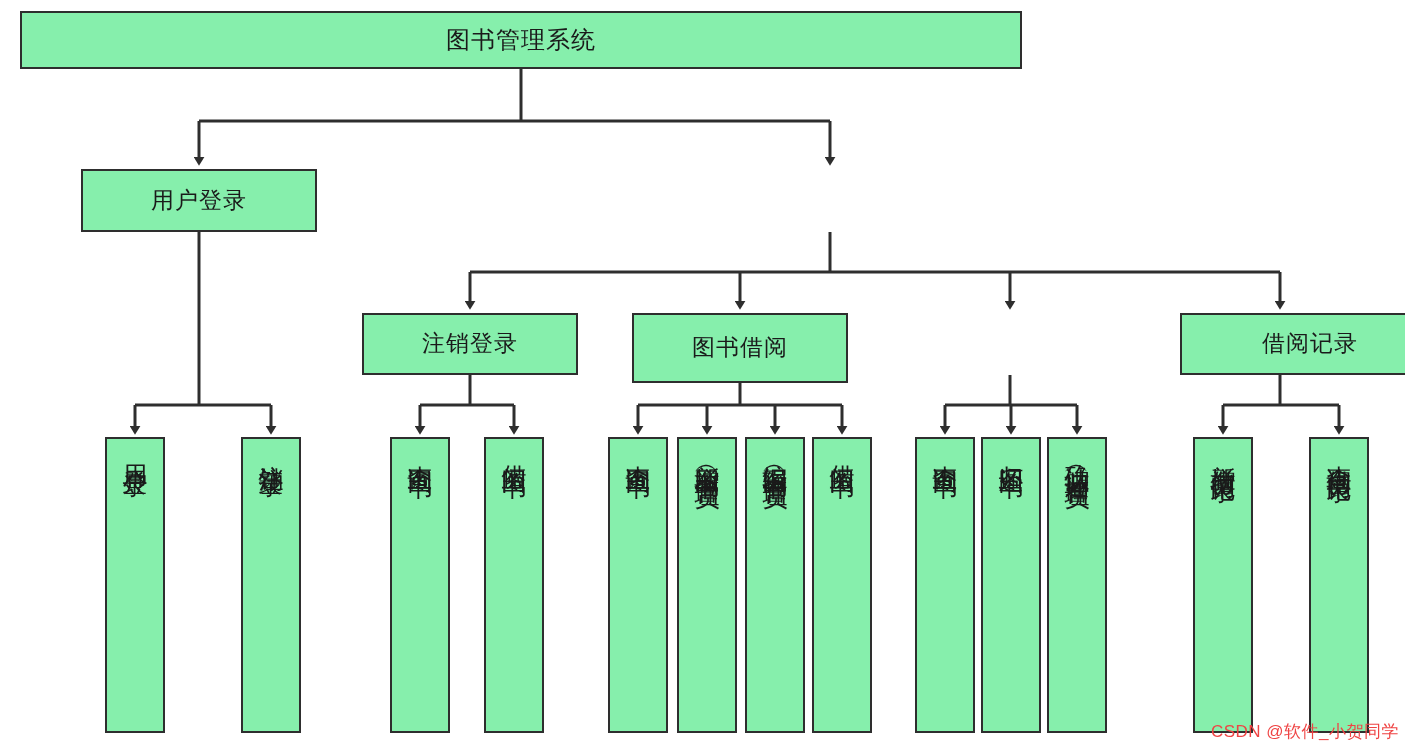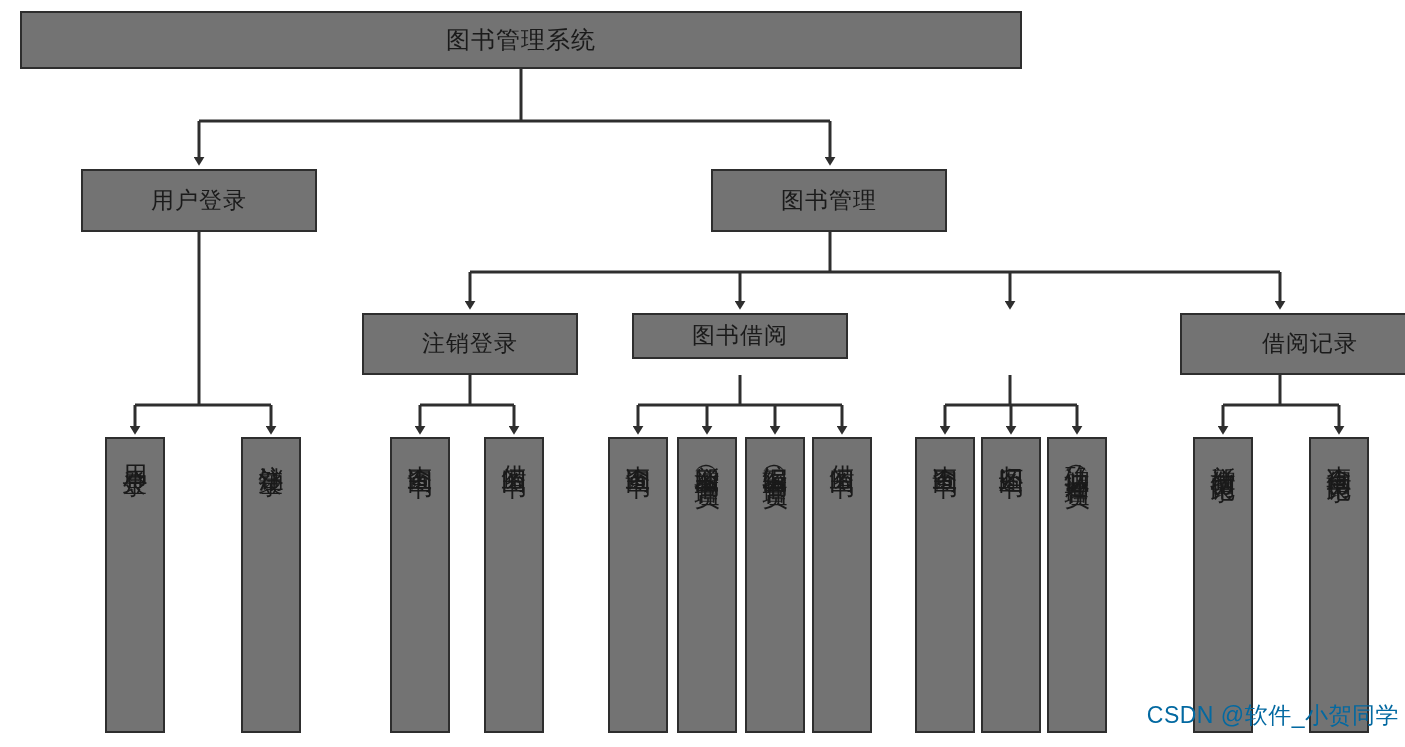--- a/index.html
+++ b/index.html
@@ -10,21 +10,21 @@
     font-family:"Liberation Sans","DejaVu Sans",sans-serif;
     overflow:hidden;
     position:relative;
   }
   #canvas{position:absolute;left:0;top:0;width:1405px;height:747px;}
   svg.edges{position:absolute;left:0;top:0;width:1405px;height:747px;pointer-events:none;}
 
   .node{
     position:absolute;
     box-sizing:border-box;
-    background:#737373;
+    background:#86efac;
     border:2.5px solid #2e2e2e;
     display:flex;
     align-items:center;
     justify-content:center;
     color:#1a1a1a;
   }
   .node.h{           
     font-size:23px;
     letter-spacing:1px;
     line-height:1.1;
@@ -40,23 +40,23 @@
     text-orientation:upright;
     font-size:25px;
     line-height:1.0;
     letter-spacing:3px;
     white-space:nowrap;
     color:#1a1a1a;
   }
   .watermark{
     position:absolute;
     right:6px;
-    bottom:16px;
-    font-size:23px;
-    color:#0369a1;
+    bottom:4px;
+    font-size:17px;
+    color:#ef4444;
     letter-spacing:0.5px;
     white-space:nowrap;
     user-select:none;
   }
 </style>
 </head>
 <body>
 
 <div id="canvas">
 
@@ -110,28 +110,25 @@
     </g>
   </svg>
 
   <div class="node h root" style="left:20px;top:11px;width:1002px;height:58px;">
     <span>图书管理系统</span>
   </div>
 
   <div class="node h" style="left:81px;top:169px;width:236px;height:63px;">
     <span>用户登录</span>
   </div>
-  <div class="node h" style="left:711px;top:169px;width:236px;height:63px;">
-    <span>图书管理</span>
-  </div>
 
   <div class="node h" style="left:362px;top:313px;width:216px;height:62px;">
     <span>注销登录</span>
   </div>
-  <div class="node h" style="left:632px;top:313px;width:216px;height:46px;">
+  <div class="node h" style="left:632px;top:313px;width:216px;height:70px;">
     <span>图书借阅</span>
   </div>
   <div class="node h" style="left:1172px;top:313px;width:260px;height:62px;margin-left:8px;">
     <span>借阅记录</span>
   </div>
 
   <div class="node v" style="left:105px;top:437px;width:60px;height:296px;">
     <span class="vtext">用户登录</span>
   </div>
   <div class="node v" style="left:241px;top:437px;width:60px;height:296px;">

